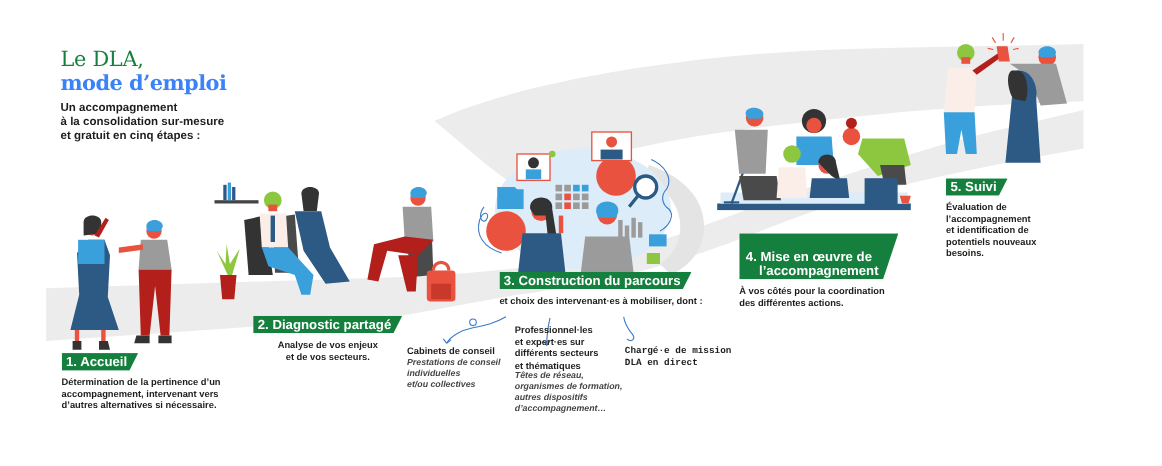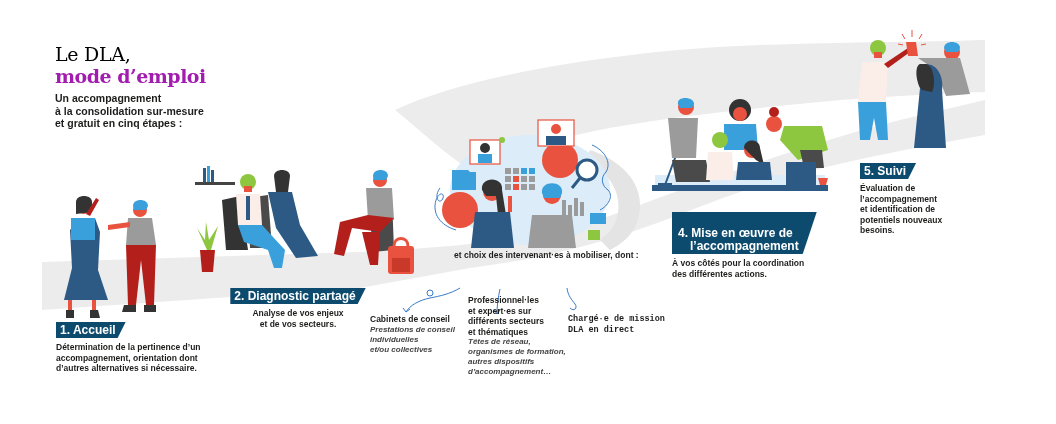--- a/index.html
+++ b/index.html
@@ -1,25 +1,25 @@
 <!DOCTYPE html>
 <html><head>
 <meta charset="utf-8">
 <style>
   * { box-sizing: border-box; margin: 0; padding: 0; }
   html, body { width: 1056px; height: 424px; background: #ffffff; overflow: hidden; }
   body { position: relative; font-family: "Liberation Sans", sans-serif; color: #1d1d1b; }
   .abs { position: absolute; }
   svg.bg { position: absolute; left: 0; top: 0; }
 
-  .title-light { font-family: "DejaVu Serif", serif; font-size: 19px; color: #000000; line-height: 22px; font-weight: normal; letter-spacing: -0.3px; }
-  .title-bold { font-family: "DejaVu Serif", serif; font-size: 19px; color: #a21caf; line-height: 22px; font-weight: bold; letter-spacing: -0.5px; }
+  .title-light { font-family: "DejaVu Serif", serif; font-size: 19px; color: #15803d; line-height: 22px; font-weight: normal; letter-spacing: -0.3px; }
+  .title-bold { font-family: "DejaVu Serif", serif; font-size: 19px; color: #3b82f6; line-height: 22px; font-weight: bold; letter-spacing: -0.5px; }
   .subtitle { font-size: 10.5px; font-weight: bold; line-height: 12.5px; color: #1d1d1b; }
 
-  .step-tag { background: #0c4a6e; color: #fff; font-weight: bold; font-size: 12px; line-height: 14px; padding: 1px 10px 1px 4px; clip-path: polygon(0 0, 100% 0, calc(100% - 8px) 100%, 0 100%); display: inline-block; white-space: nowrap; }
+  .step-tag { background: #15803d; color: #fff; font-weight: bold; font-size: 12px; line-height: 14px; padding: 1px 10px 1px 4px; clip-path: polygon(0 0, 100% 0, calc(100% - 8px) 100%, 0 100%); display: inline-block; white-space: nowrap; }
   .step-tag.two { white-space: normal; padding: 15px 18px 1px 6px; clip-path: polygon(0 0, 100% 0, calc(100% - 14px) 100%, 0 100%); line-height: 13px; }
   .step-desc { font-size: 8.5px; font-weight: bold; line-height: 10.5px; color: #1d1d1b; margin-top: 4px; }
   .sub-title { font-size: 8.5px; font-weight: bold; line-height: 10.5px; color: #1d1d1b; }
   .sub-italic { font-size: 8px; font-style: italic; line-height: 10px; color: #444; font-weight: bold; }
 </style>
 </head>
 <body>
 
 <svg class="bg" width="1056" height="424" viewBox="0 0 1056 424">
 
@@ -222,34 +222,35 @@
     <div>Un accompagnement</div>
     <div>à la consolidation sur-mesure</div>
     <div>et gratuit en cinq étapes :</div>
   </div>
 </div>
 
 <div class="abs" style="left:56px; top:320px; width:180px;">
   <div class="step-tag">1. Accueil</div>
   <div class="step-desc">
     <div>Détermination de la pertinence d’un</div>
-    <div>accompagnement, orientation dont</div>
+    <div>accompagnement, intervenant vers</div>
     <div>d’autres alternatives si nécessaire.</div>
   </div>
 </div>
 
 <div class="abs" style="left:218px; top:286px; width:160px;text-align:center;">
   <div class="step-tag">2. Diagnostic partagé</div>
   <div class="step-desc">
     <div>Analyse de vos enjeux</div>
     <div>et de vos secteurs.</div>
   </div>
 </div>
 
 <div class="abs" style="left:454px; top:246px; width:220px;">
+  <div class="step-tag">3. Construction du parcours</div>
   <div class="step-desc">
     <div>et choix des intervenant·es à mobiliser, dont :</div>
   </div>
 </div>
 
 <div class="abs" style="left:370px; top:314px; width:100px;">
   <div class="sub-title">Cabinets de conseil</div>
   <div class="sub-italic">Prestations de conseil</div>
   <div class="sub-italic">individuelles</div>
   <div class="sub-italic">et/ou collectives</div>

